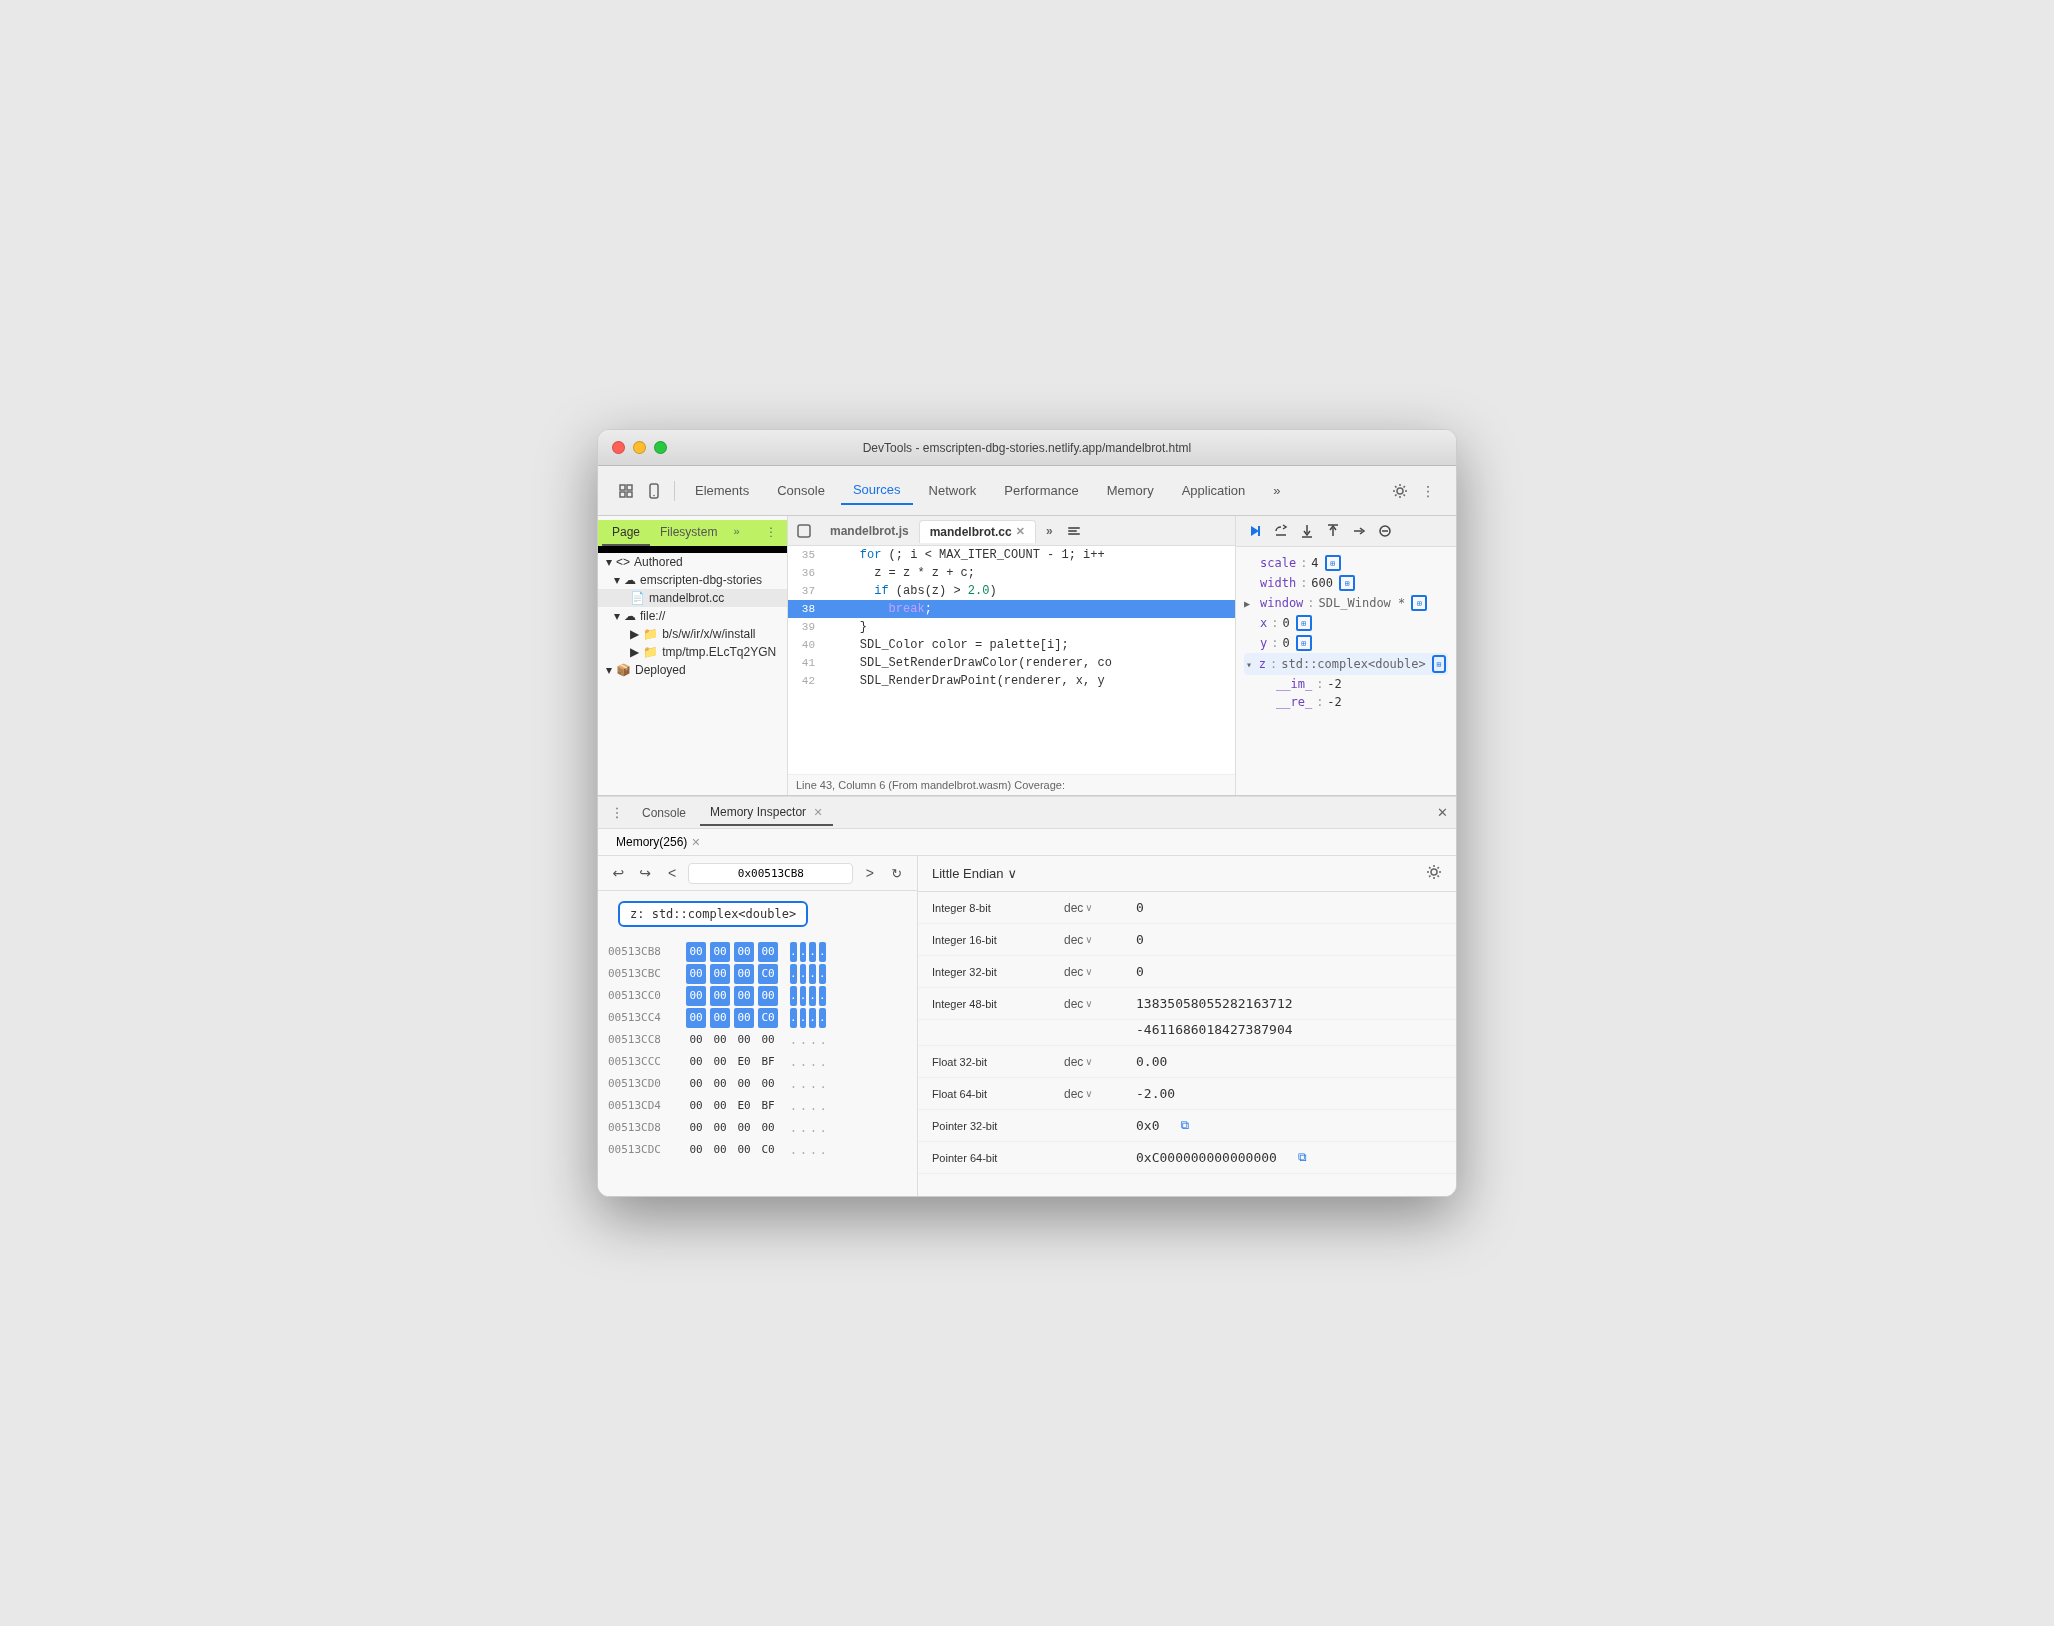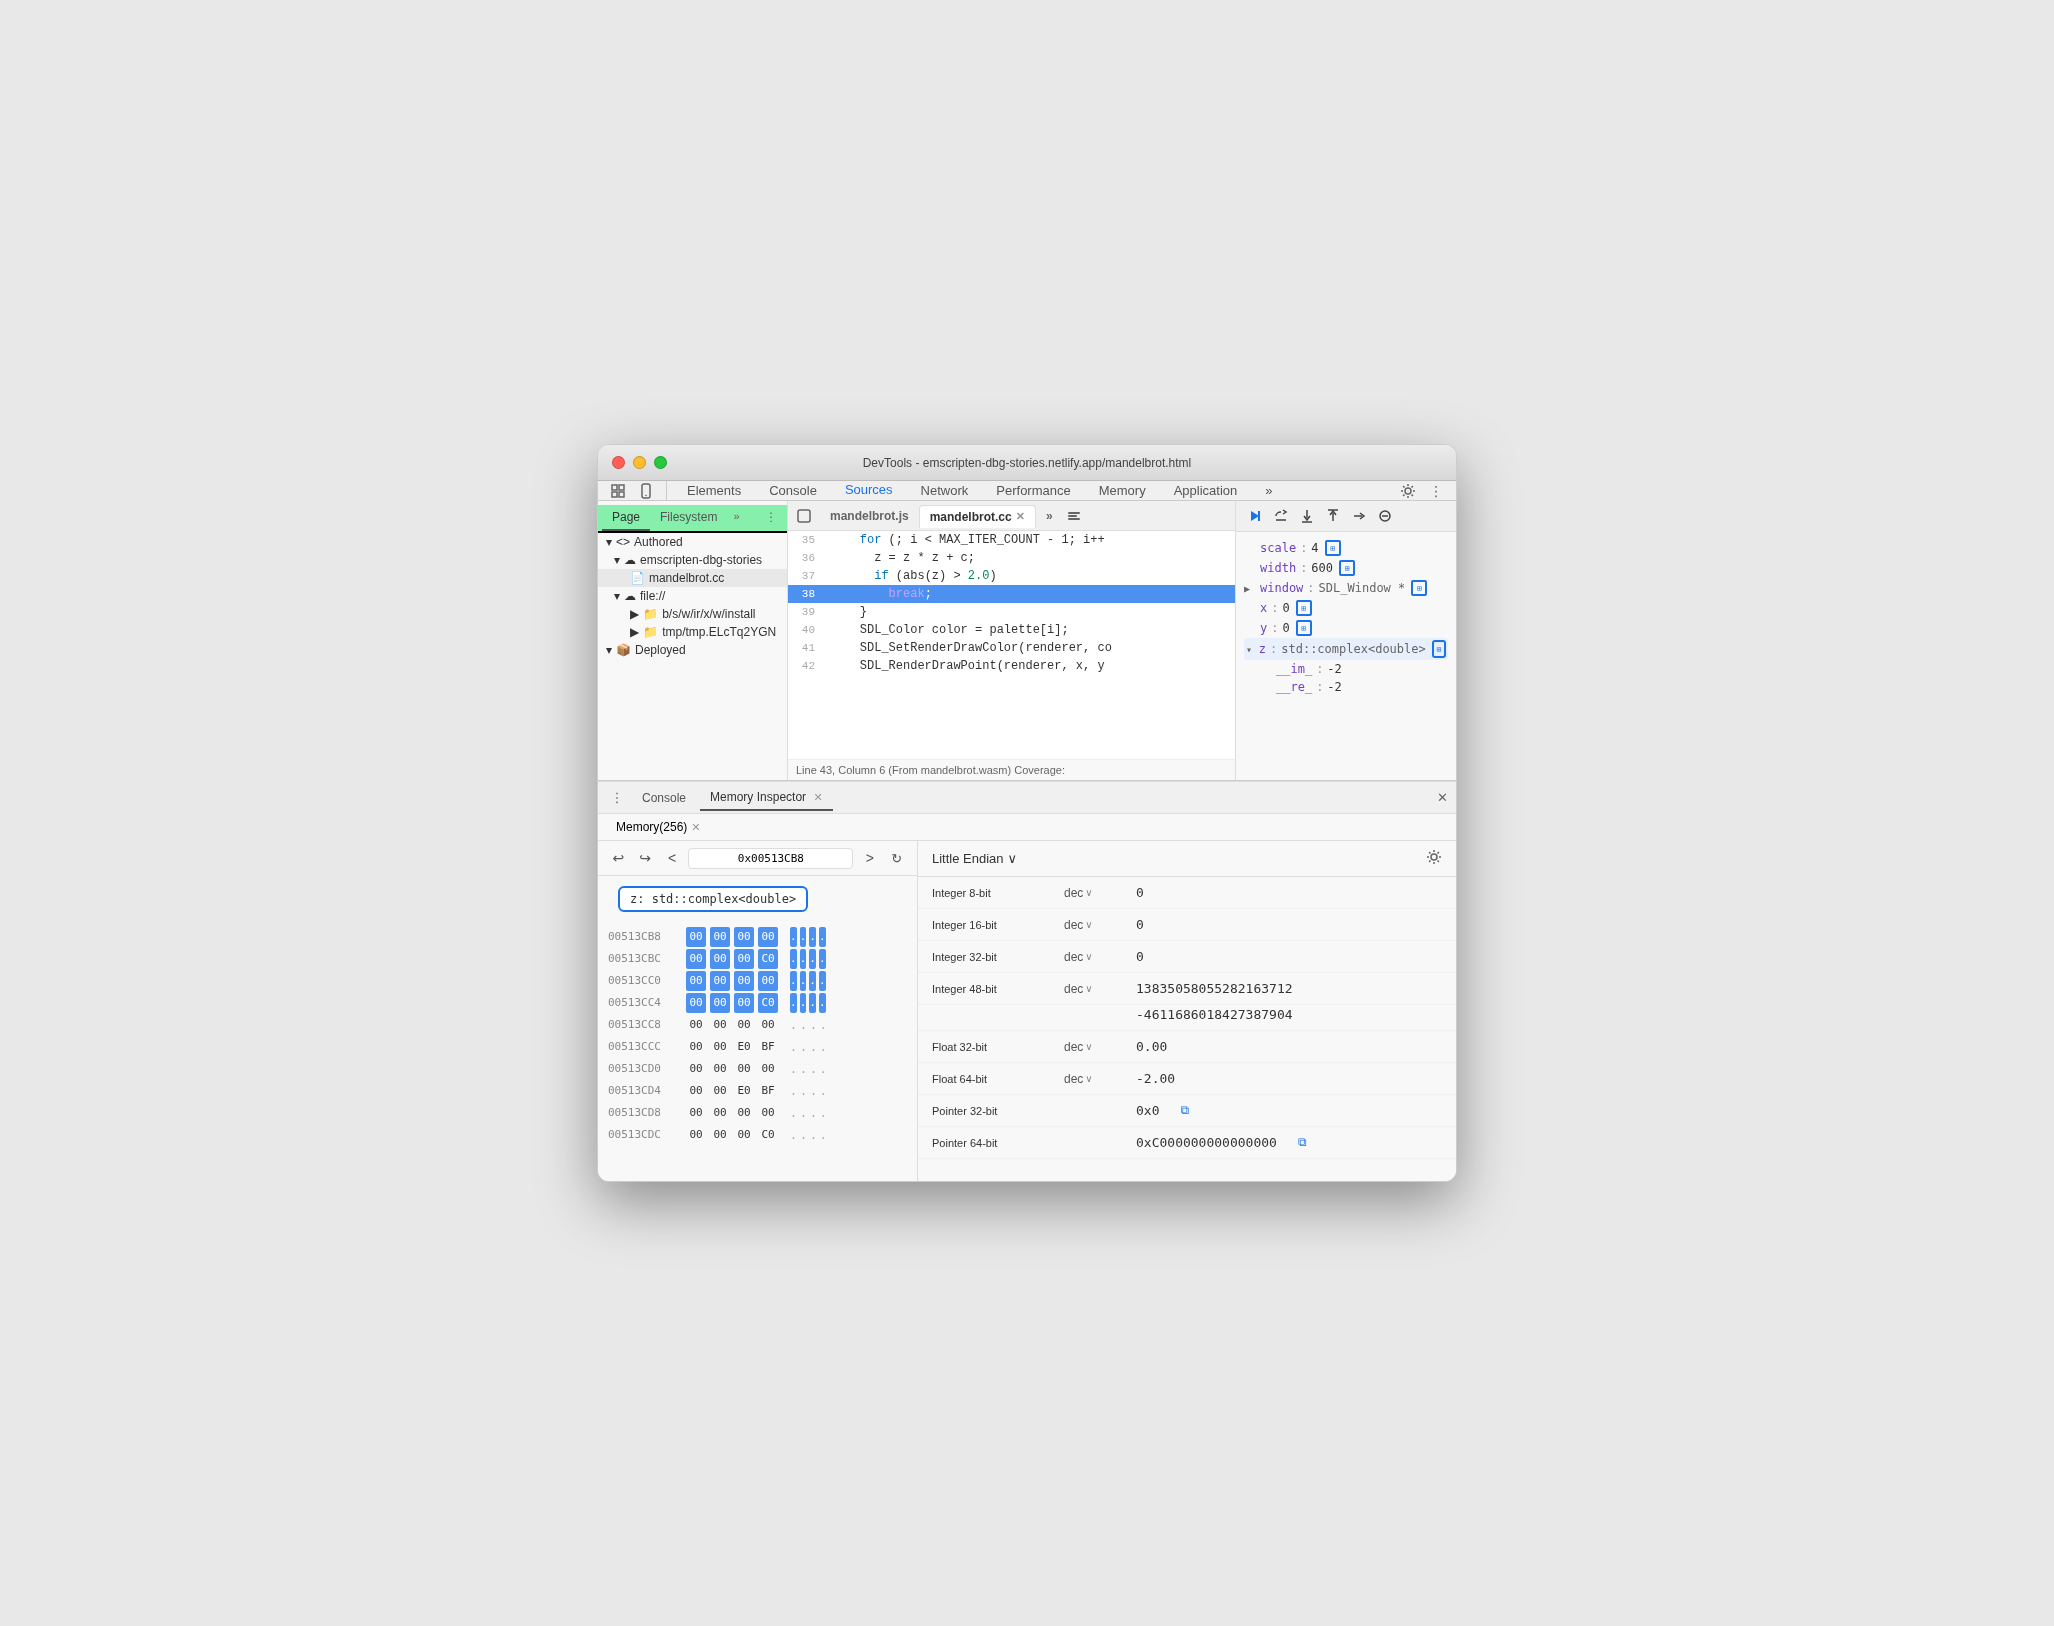--- a/index.html
+++ b/index.html
@@ -50,22 +50,22 @@
       color: #444;
       font-weight: 500;
       white-space: nowrap;
     }
     
     .toolbar {
       background: #f0f0f0;
       border-bottom: 1px solid #ccc;
       display: flex;
       align-items: center;
-      padding: 0 8px;
-      height: 20px;
+      padding: 0 16px;
+      height: 50px;
       gap: 4px;
     }
     .toolbar-icon {
       width: 24px;
       height: 24px;
       display: flex;
       align-items: center;
       justify-content: center;
       color: #666;
       font-size: 14px;
@@ -103,22 +103,22 @@
       width: 190px;
       min-width: 190px;
       background: #f8f8f8;
       border-right: 1px solid #ddd;
       overflow-y: auto;
       font-size: 12px;
       padding: 4px 0;
     }
     .file-tabs {
       display: flex;
-      border-bottom: 2px solid #000000;
-      background: #86efac;
+      border-bottom: 7px solid #000000;
+      background: #bef264;
       padding: 0 4px;
     }
     .file-tab {
       padding: 5px 10px;
       font-size: 12px;
       cursor: pointer;
       color: #555;
     }
     .file-tab.active { color: #333; font-weight: 500; border-bottom: 2px solid #555; }
     .file-tab-more {

